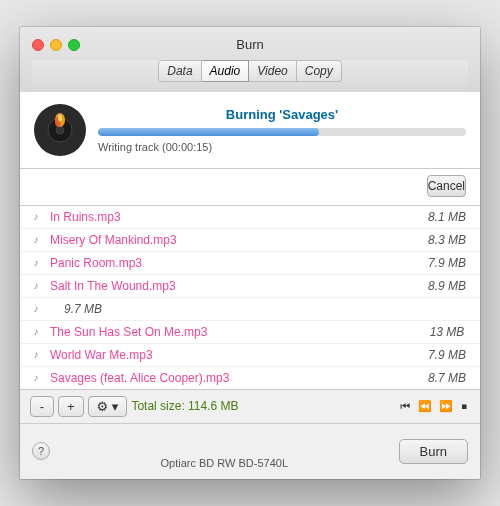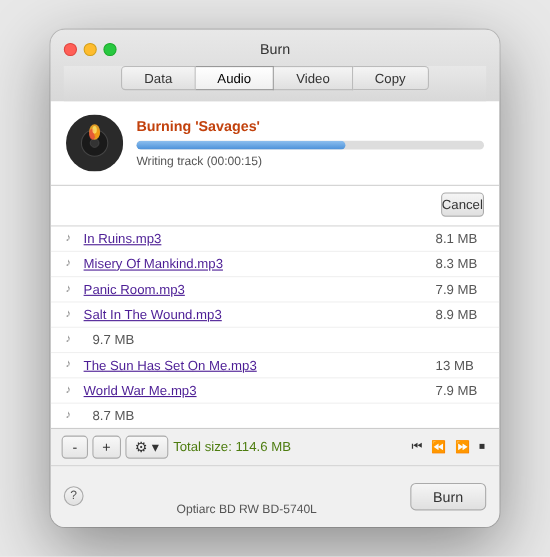--- a/index.html
+++ b/index.html
@@ -7,23 +7,23 @@
       background: #e8e8e8;
       display: flex;
       justify-content: center;
       align-items: center;
       width: 500px;
       height: 506px;
       font-family: -apple-system, BlinkMacSystemFont, 'Helvetica Neue', Arial, sans-serif;
     }
 
     .window {
-      width: 408px;
+      width: 460px;
       background: #f0f0f0;
-      border-radius: 13px;
+      border-radius: 2px;
       box-shadow: 0 20px 60px rgba(0,0,0,0.4), 0 0 0 1px rgba(0,0,0,0.15);
       overflow: hidden;
     }
 
     .title-bar {
       background: linear-gradient(to bottom, #e8e8e8, #d8d8d8);
       padding: 10px 12px 0;
       text-align: center;
       position: relative;
     }
@@ -55,27 +55,28 @@
 
     .tab-bar {
       display: flex;
       justify-content: center;
       gap: 0;
       padding-bottom: 10px;
       background: linear-gradient(to bottom, #e8e8e8, #d8d8d8);
     }
 
     .tab {
-      padding: 3px 20px;
+      padding: 3px 8px;
       font-size: 12px;
       color: #333;
       border: 1px solid #bbb;
       background: linear-gradient(to bottom, #f5f5f5, #e0e0e0);
       cursor: pointer;
       user-select: none;
+      font-style: italic;
     }
 
     .tab:first-child {
       border-radius: 4px 0 0 4px;
     }
 
     .tab:last-child {
       border-radius: 0 4px 4px 0;
     }
 
@@ -106,22 +107,23 @@
       flex-shrink: 0;
     }
 
     .progress-content {
       flex: 1;
     }
 
     .progress-title {
       font-size: 13px;
       font-weight: 600;
-      color: #c2410c;
+      color: #0369a1;
       margin-bottom: 6px;
+      text-align: center;
     }
 
     .progress-bar-track {
       width: 100%;
       height: 8px;
       background: #ddd;
       border-radius: 4px;
       overflow: hidden;
       margin-bottom: 5px;
     }
@@ -183,29 +185,29 @@
       flex-shrink: 0;
       display: flex;
       align-items: center;
       justify-content: center;
       font-size: 10px;
       color: #888;
     }
 
     .file-name {
       flex: 1;
-      color: #4c1d95;
-      text-decoration: underline;
+      color: #ec4899;
     }
 
     .file-size {
       color: #555;
       margin-left: 8px;
       min-width: 50px;
-      text-align: left;
+      text-align: center;
+      font-style: italic;
     }
 
     .bottom-toolbar {
       background: #f0f0f0;
       padding: 6px 10px;
       display: flex;
       align-items: center;
       gap: 4px;
       border-bottom: 1px solid #ccc;
     }
@@ -360,20 +362,21 @@
       <span class="file-name">The Sun Has Set On Me.mp3</span>
       <span class="file-size">13 MB</span>
     </div>
     <div class="file-row">
       <div class="file-icon">♪</div>
       <span class="file-name">World War Me.mp3</span>
       <span class="file-size">7.9 MB</span>
     </div>
     <div class="file-row">
       <div class="file-icon">♪</div>
+      <span class="file-name">Savages (feat. Alice Cooper).mp3</span>
       <span class="file-size">8.7 MB</span>
     </div>
   </div>
 
   <div class="bottom-toolbar">
     <button class="toolbar-btn">-</button>
     <button class="toolbar-btn">+</button>
     <button class="toolbar-btn">⚙ ▾</button>
     <span class="total-size-label">Total size: 114.6 MB</span>
     <div class="playback-controls">

